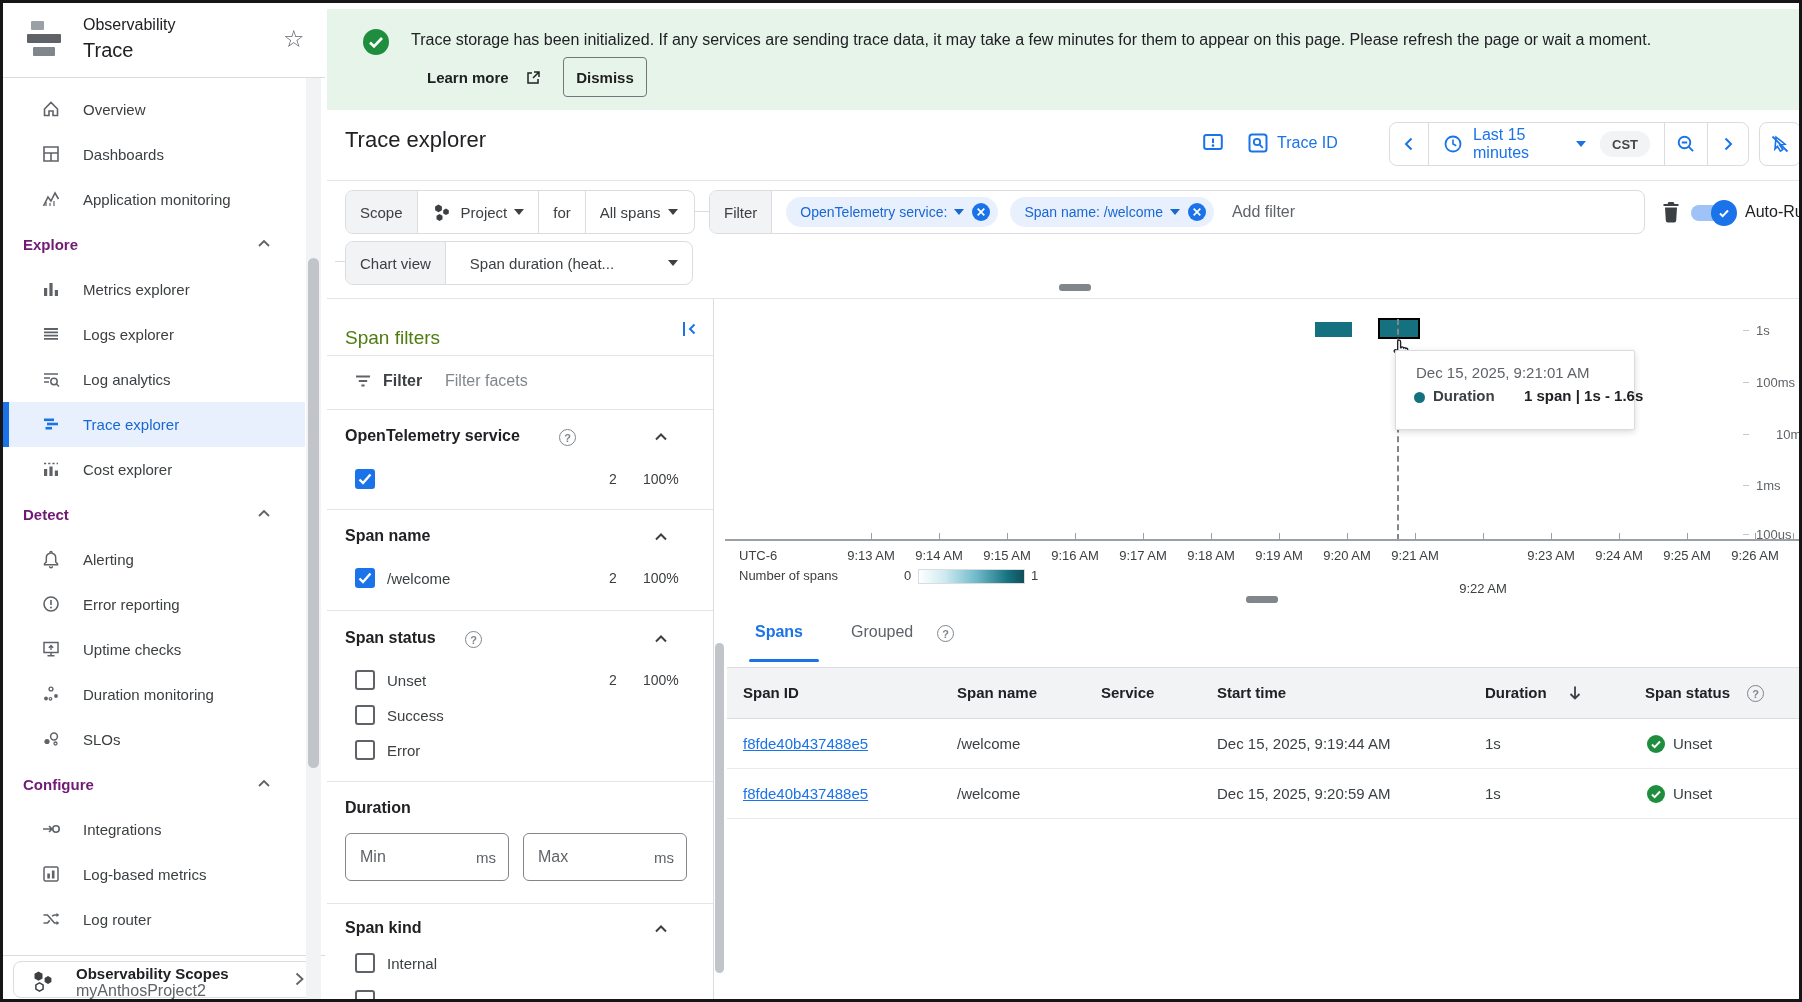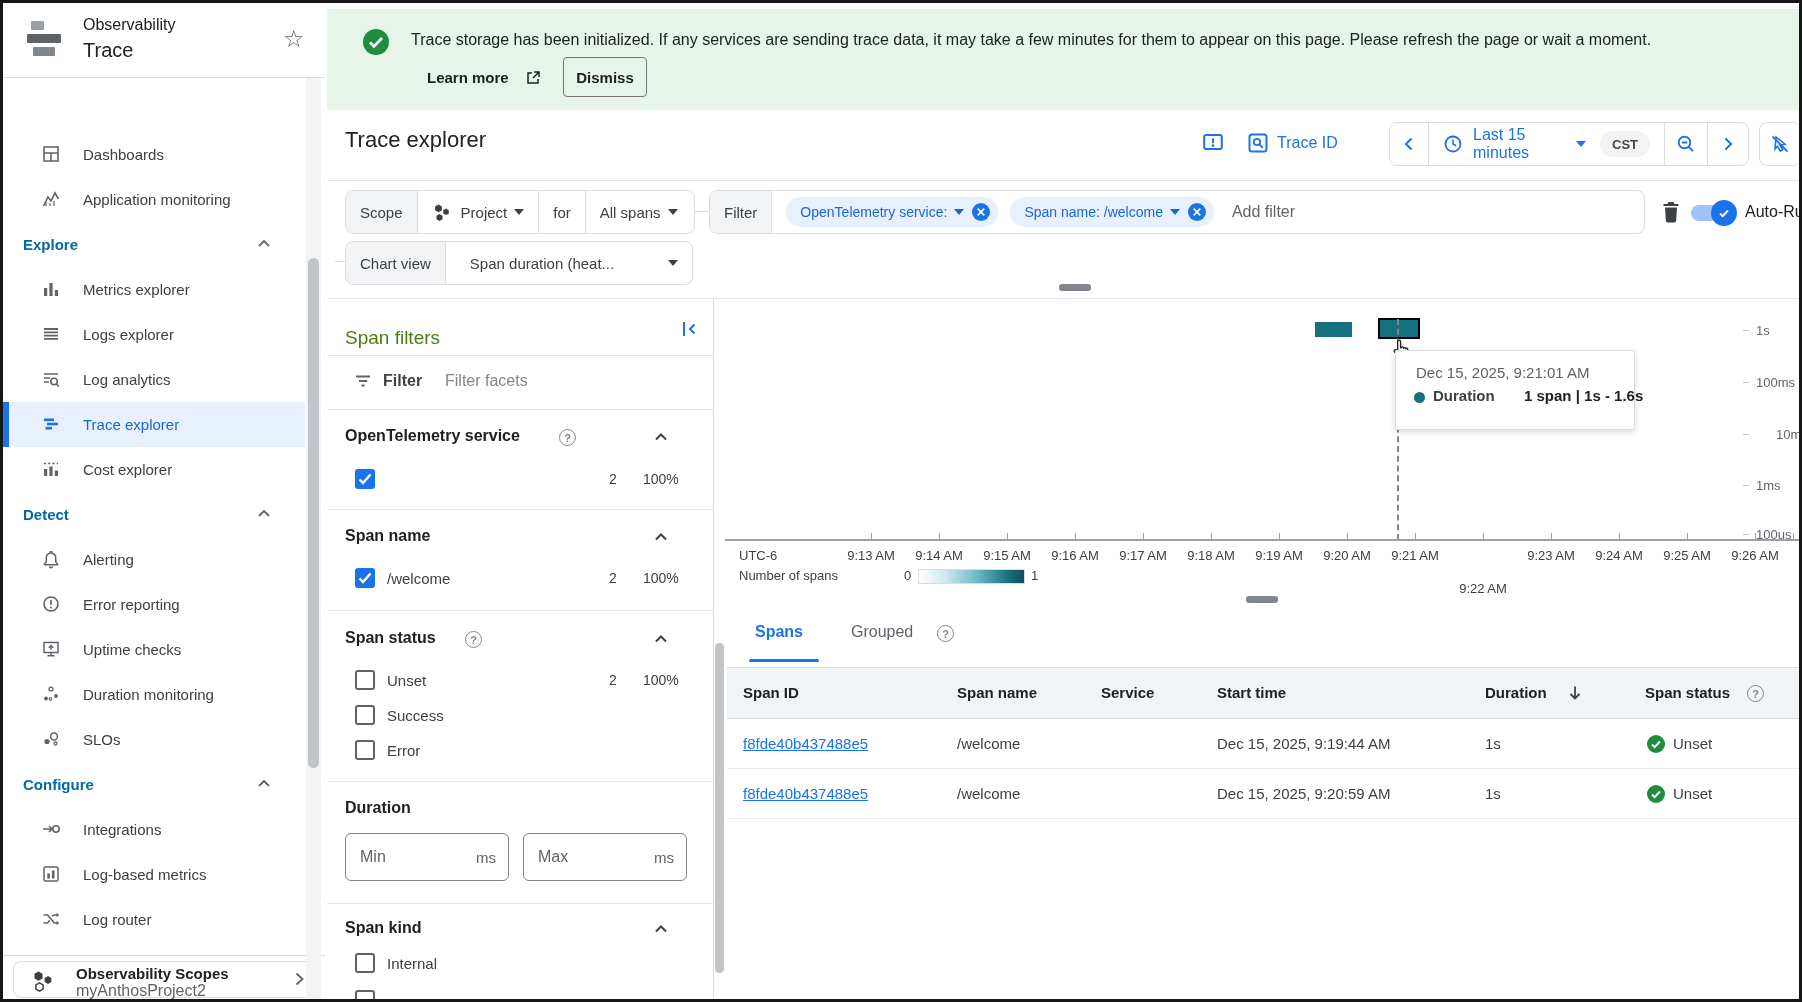--- a/index.html
+++ b/index.html
@@ -8,21 +8,21 @@
   .abs{position:absolute;}
   .t{position:absolute;white-space:nowrap;}
   .nav-item{position:absolute;left:0;width:302px;height:45px;cursor:pointer;}
   .nav-item .nicon{position:absolute;left:38px;top:12px;width:20px;height:20px;color:#5f6368;}
   .nav-item .nlabel{position:absolute;left:80px;top:0;line-height:45px;font-size:15px;color:#3c4043;}
   .nav-item.sel{background:#e8f0fe;}
   .nav-item.sel .nlabel{color:#1967d2;}
   .nav-item.sel .nicon{color:#1a73e8;}
   .nav-item.sel::before{content:"";position:absolute;left:0;top:0;width:6px;height:45px;background:#1a73e8;}
   .nav-header{position:absolute;left:0;width:302px;height:45px;cursor:pointer;}
-  .nav-header .hlabel{position:absolute;left:20px;top:0;line-height:45px;font-size:15px;font-weight:700;color:#0369a1;}
+  .nav-header .hlabel{position:absolute;left:20px;top:0;line-height:45px;font-size:15px;font-weight:700;color:#701a75;}
   .nav-header .chev{position:absolute;left:252px;top:13px;width:18px;height:18px;color:#5f6368;}
   svg{display:block;}
   .divh{position:absolute;height:1px;background:#e3e5e8;}
   .divv{position:absolute;width:1px;background:#dadce0;}
   .grp{position:absolute;border:1px solid #dadce0;border-radius:8px;background:#fff;display:flex;align-items:stretch;height:44px;box-sizing:border-box;}
   .grp .cell{display:flex;align-items:center;padding:0 14px;font-size:15px;color:#3c4043;}
   .grp .lbl{background:#f1f3f4;border-right:1px solid #dadce0;border-radius:7px 0 0 7px;font-weight:400;}
   .chip{display:inline-flex;align-items:center;background:#e8f0fe;border-radius:16px;height:30px;padding:0 8px 0 14px;margin-right:12px;}
   .chip .clabel{color:#1967d2;font-size:14px;}
   .caret{width:0;height:0;border-left:5px solid transparent;border-right:5px solid transparent;border-top:6px solid currentColor;margin-left:7px;}
@@ -54,20 +54,28 @@
     <div class="abs" style="left:24px;top:16px;width:40px;height:42px;">
       <div class="abs" style="left:4px;top:2px;width:13px;height:9px;background:#9aa0a6;border-radius:1px;"></div>
       <div class="abs" style="left:0;top:15px;width:34px;height:9px;background:#5f6368;border-radius:1px;"></div>
       <div class="abs" style="left:6px;top:28px;width:22px;height:9px;background:#80868b;border-radius:1px;"></div>
     </div>
     <span class="t" style="left:80px;top:13px;font-size:16px;color:#202124;">Observability</span>
     <span class="t" style="left:80px;top:36px;font-size:20px;color:#202124;">Trace</span>
     <span class="t" style="left:280px;top:22px;font-size:24px;color:#5f6368;cursor:pointer;">☆</span>
     <div class="divh" style="left:0;top:74px;width:322px;background:#dadce0;"></div>
 
+    <div class="nav-item" style="top:84px">
+      <span class="nicon">
+          <svg viewBox="0 0 20 20" width="20" height="20">
+            <path d="M3.5 10 L10 3.5 L16.5 10 V16.5 H12 V12 H8 V16.5 H3.5 Z" fill="none" stroke="currentColor" stroke-width="1.6"></path>
+          </svg>
+        </span>
+      <span class="nlabel">Overview</span>
+    </div>
     <div class="nav-item" style="top:129px">
       <span class="nicon">
           <svg viewBox="0 0 20 20" width="20" height="20">
             <path d="M3 3h14v14H3z M3 9h14 M10 9v8" fill="none" stroke="currentColor" stroke-width="1.6"></path>
           </svg>
         </span>
       <span class="nlabel">Dashboards</span>
     </div>
     <div class="nav-item" style="top:174px">
       <span class="nicon">

